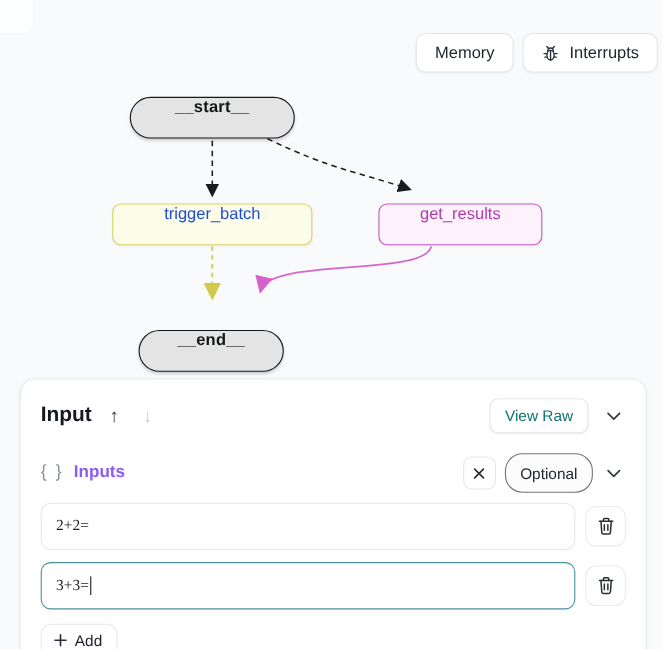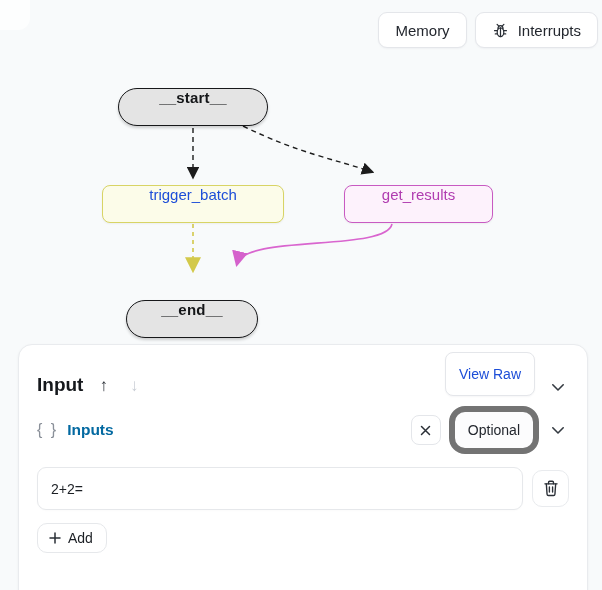--- a/index.html
+++ b/index.html
@@ -7,21 +7,21 @@
   body {
     width:602px; height:590px; overflow:hidden; position:relative;
     background:#f8fafb; color:#1b1f24;
     font-family:"Liberation Sans", sans-serif;
   }
   
   .corner { position:absolute; left:-16px; top:-16px; width:46px; height:46px;
     background:#fdfefe; border-radius:12px; }
 
   
-  .toolbar { position:absolute; top:12px; right:4px; display:flex; gap:8px; }
+  .toolbar { position:absolute; top:30px; right:4px; display:flex; gap:8px; }
   .tb-btn {
     display:flex; align-items:center; gap:9px; height:36px; padding:0 16px;
     background:#fff; border:1px solid #e4e6ea; border-radius:9px;
     font-family:inherit; font-size:15px; color:#23272e; cursor:pointer;
     box-shadow:0 1px 2px rgba(16,24,40,.04);
   }
 
   
   .edges { position:absolute; left:0; top:0; }
   .node {
@@ -40,46 +40,46 @@
     background:#fdf2fc; border:1px solid #c85ac2; color:#b03cb0; }
   #node-start { left:118px; top:88px; width:150px; height:38px; }
   #node-end   { left:126px; top:300px; width:132px; height:38px; }
 
   
   .panel {
     position:absolute; left:18px; top:344px; width:570px; height:262px;
     background:#fff; border:1px solid #e9ebee; border-radius:14px;
     box-shadow:0 1px 3px rgba(16,24,40,.05); padding:15px 18px;
   }
-  .panel-header { display:flex; align-items:flex-end; height:36px; }
+  .panel-header { display:flex; align-items:center; height:36px; }
   .panel-title { font-size:19px; font-weight:700; color:#15181c; }
   .sort-btn { background:none; border:none; padding:2px 4px; cursor:pointer;
     font-size:17px; line-height:1; font-family:inherit; }
   .sort-up { color:#2e333a; margin-left:12px; }
   .sort-down { color:#c8cdd4; margin-left:14px; }
   .spacer { flex:1; }
   .view-raw {
-    height:44px; padding:0 13px; background:#fff; border:1px solid #e4e6ea;
-    border-radius:8px; font-family:inherit; font-size:14px; color:#1d4ed8;
+    height:32px; padding:0 13px; background:#fff; border:1px solid #e4e6ea;
+    border-radius:8px; font-family:inherit; font-size:14px; color:#0f766e;
     cursor:pointer; box-shadow:0 1px 2px rgba(16,24,40,.04);
   }
   .chev-btn { background:none; border:none; padding:4px; margin-left:12px; cursor:pointer; }
 
   .section-row { display:flex; align-items:center; margin-top:18px; height:32px; }
   .braces { color:#8a9099; font-size:16px; letter-spacing:2px; }
-  .section-label { font-size:15.5px; font-weight:700; margin-left:9px; color:#0369a1; }
+  .section-label { font-size:15.5px; font-weight:700; margin-left:9px; color:#8b5cf6; }
   .x-btn { width:30px; height:30px; background:#fff; border:1px solid #e4e6ea;
     border-radius:8px; display:flex; align-items:center; justify-content:center;
     cursor:pointer; }
-  .badge { margin-left:8px; height:48px; display:flex; align-items:center;
-    padding:0 13px; border:6px solid #737373; border-radius:16px;
+  .badge { margin-left:8px; height:36px; display:flex; align-items:center;
+    padding:0 13px; border:1px solid #737373; border-radius:16px;
     background:#fcfcfd; font-size:14px; color:#23272e; }
   .section-row .chev-btn { margin-left:8px; }
 
-  .field-row { display:flex; align-items:center; gap:9px; margin-top:21px; }
+  .field-row { display:flex; align-items:center; gap:9px; margin-top:11px;font-family:Liberation Serif, serif; }
   .field {
     flex:1; height:43px; background:#fff; border:1px solid #e6e8eb;
     border-radius:9px; display:flex; align-items:center; padding:0 13px;
     font-size:14px; color:#1b1f24; cursor:text;
     box-shadow:0 1px 2px rgba(16,24,40,.02);
   }
   .field.focused { border-color:#4e939b; }
   .caret { display:inline-block; width:1.5px; height:17px; background:#1b1f24; margin-left:1px; }
   .trash-btn { width:37px; height:37px; background:#fff; border:1px solid #e9ebee;
     border-radius:10px; display:flex; align-items:center; justify-content:center;
@@ -191,20 +191,36 @@
         <svg width="16" height="17" viewBox="0 0 15 16" fill="none" stroke="#2a2f36" stroke-width="1.3" stroke-linecap="round" stroke-linejoin="round">
           <path d="M1.8 3.6 H13.2"></path>
           <path d="M5.2 3.6 V2.2 a1 1 0 0 1 1-1 h2.6 a1 1 0 0 1 1 1 V3.6"></path>
           <path d="M3.1 3.6 L3.8 13.4 a1.3 1.3 0 0 0 1.3 1.2 h4.8 a1.3 1.3 0 0 0 1.3-1.2 L11.9 3.6"></path>
           <path d="M6 6.6 V11.4 M9 6.6 V11.4"></path>
         </svg>
       </span>
     </button>
   </div>
 
+  <div class="field-row">
+    <div class="field focused" role="textbox">
+      <span>3+3=</span>
+      <span class="caret"></span>
+    </div>
+    <button class="trash-btn">
+      <span style="display:flex">
+        <svg width="16" height="17" viewBox="0 0 15 16" fill="none" stroke="#2a2f36" stroke-width="1.3" stroke-linecap="round" stroke-linejoin="round">
+          <path d="M1.8 3.6 H13.2"></path>
+          <path d="M5.2 3.6 V2.2 a1 1 0 0 1 1-1 h2.6 a1 1 0 0 1 1 1 V3.6"></path>
+          <path d="M3.1 3.6 L3.8 13.4 a1.3 1.3 0 0 0 1.3 1.2 h4.8 a1.3 1.3 0 0 0 1.3-1.2 L11.9 3.6"></path>
+          <path d="M6 6.6 V11.4 M9 6.6 V11.4"></path>
+        </svg>
+      </span>
+    </button>
+  </div>
 
   <button class="add-btn">
     <span style="display:flex">
       <svg width="12" height="12" viewBox="0 0 12 12" fill="none" stroke="#2a2f36" stroke-width="1.5" stroke-linecap="round">
           <path d="M6 1 V11 M1 6 H11"></path>
         </svg>
     </span>
     <span>Add</span>
   </button>
 

